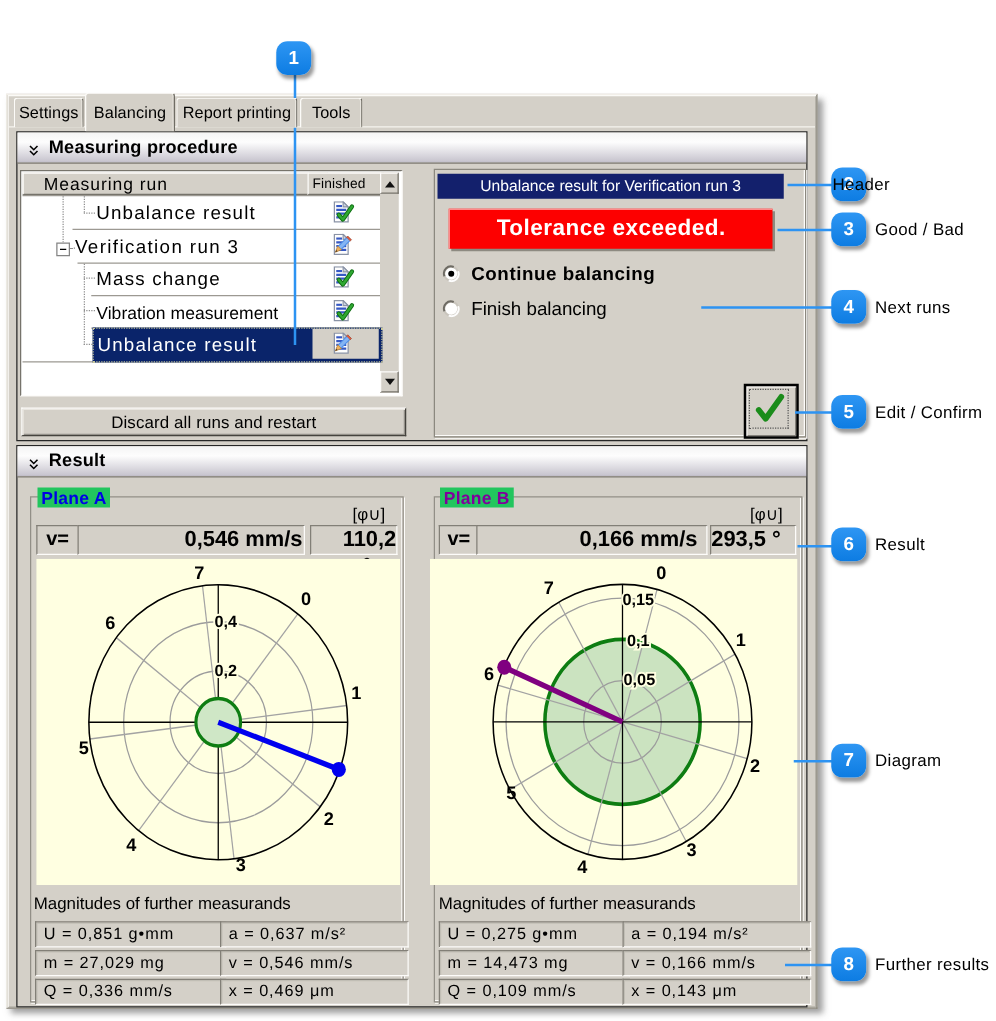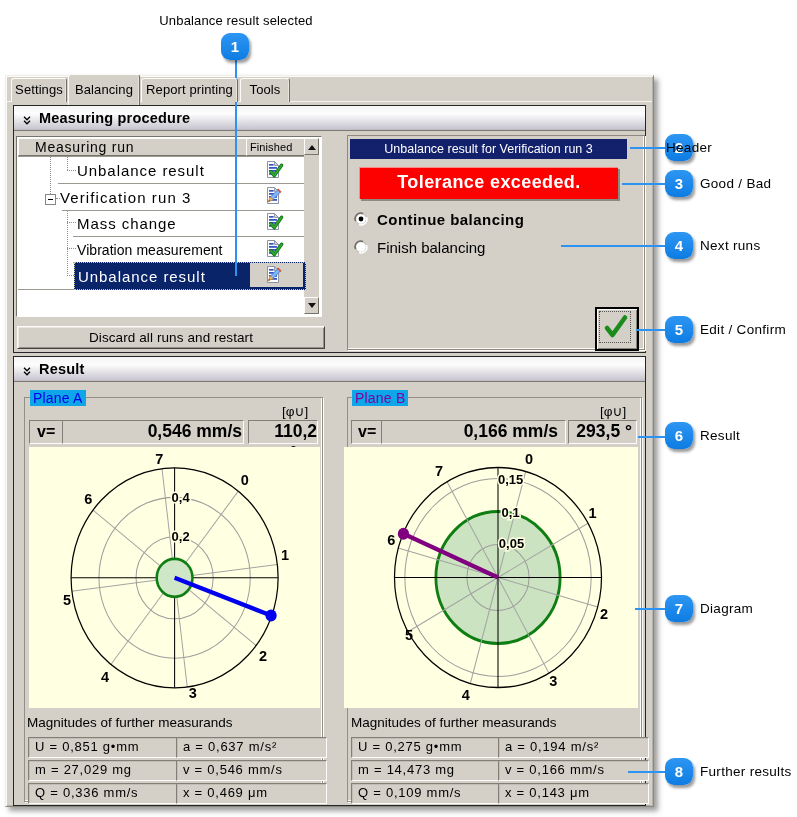--- a/index.html
+++ b/index.html
@@ -19,25 +19,24 @@
 .chart{position:absolute}
 .badge{position:absolute;width:28px;height:27px;border-radius:9px;background:linear-gradient(#2e96f3,#0d7ce2);
  box-shadow:2px 3px 3px rgba(0,0,0,.40);color:#fff;font-size:15px;font-weight:bold;text-align:center;line-height:27px}
 .clab{position:absolute;font-size:13.5px;letter-spacing:.3px;white-space:nowrap}
 .cline{position:absolute;background:#2d93f2}
 .row{position:absolute;font-size:15px;letter-spacing:.95px;white-space:nowrap}
 .sep{position:absolute;height:1px;background:#9c9992}
 .dotv{position:absolute;width:1px;border-left:1px dotted #8f8f8f}
 .doth{position:absolute;height:1px;border-top:1px dotted #8f8f8f}
 .gbox{position:absolute;border:1px solid #928f87;box-shadow:1px 1px 0 #fdfcfa,-1px 0 0 #fdfcfa inset,0 -1px 0 #fdfcfa inset}
-.glab{position:absolute;background:#0ea5e9;font-weight:normal;font-size:14px;letter-spacing:.2px;padding:0 3px}
+.glab{position:absolute;background:#22c55e;font-weight:bold;font-size:14px;letter-spacing:.2px;padding:0 3px}
 </style></head><body>
 <div id="pg">
 
-<div class="ab" style="left:136px;top:13px;width:200px;text-align:center;font-size:13px;letter-spacing:.15px">Unbalance result selected</div>
 
 <div class="ab win"></div>
 
 <div class="tab" style="left:11px;top:78px;width:54px;height:23px;line-height:22px;z-index:3">Settings</div>
 <div class="tab" style="left:68px;top:74px;width:70px;height:30px;line-height:29px;z-index:4;border-bottom:0">Balancing</div>
 <div class="tab" style="left:141px;top:78px;width:95px;height:23px;line-height:22px;z-index:3">Report printing</div>
 <div class="tab" style="left:240px;top:78px;width:48px;height:23px;line-height:22px;z-index:3">Tools</div>
 <div class="ab" style="left:7px;top:101px;width:645px;height:1px;background:#f5f3ee;z-index:2"></div>
 
 <div class="ab sect" style="left:13px;top:105px;width:631px;height:246px">
@@ -188,21 +187,21 @@
 <div class="glab" style="left:352px;top:390px;color:#80009c">Plane B</div>
 <div class="ab" style="left:282px;top:403px;font-size:13.5px">[φ∪]</div>
 <div class="ab" style="left:600px;top:403px;font-size:13.5px">[φ∪]</div>
 
 <div class="ab sunk" style="left:29px;top:420px;width:29px;height:22px;font-size:16px;font-weight:bold;line-height:21px;padding-left:7px">v=</div>
 <div class="ab sunk" style="left:62px;top:420px;width:180px;height:22px;font-size:17.5px;font-weight:bold;line-height:21px;text-align:right;letter-spacing:0"><span style="margin-right:1px">0,546 mm/s</span></div>
 <div class="ab sunk" style="left:248px;top:420px;width:68px;height:22px;font-size:17.5px;font-weight:bold;line-height:21px;text-align:right;letter-spacing:0"><span style="margin-right:20px">110,2 °</span></div>
 
 <div class="ab sunk" style="left:351px;top:420px;width:25px;height:22px;font-size:16px;font-weight:bold;line-height:21px;padding-left:6px">v=</div>
 <div class="ab sunk" style="left:381px;top:420px;width:183px;height:22px;font-size:17.5px;font-weight:bold;line-height:21px;text-align:right;letter-spacing:0"><span style="margin-right:7px">0,166 mm/s</span></div>
-<div class="ab sunk" style="left:568px;top:420px;width:67px;height:22px;font-size:17.5px;font-weight:bold;line-height:21px;text-align:right;letter-spacing:0"><span style="margin-right:4px">293,5 °</span></div>
+<div class="ab sunk" style="left:568px;top:420px;width:67px;height:22px;font-size:17.5px;font-weight:bold;line-height:21px;text-align:left;letter-spacing:0"><span style="margin-right:4px">293,5 °</span></div>
 <svg class="chart" style="left:29px;top:447px" width="291" height="261" viewBox="0 0 291 261">
 <rect width="291" height="261" fill="#ffffe1"></rect>
 <g transform="translate(145.6,130.8) scale(0.941,1)">
 <circle cx="0" cy="0" r="41" fill="none" stroke="#9c9c9c" stroke-width="1.05"></circle>
 <circle cx="0" cy="0" r="80.4" fill="none" stroke="#9c9c9c" stroke-width="1.05"></circle>
 <line x1="0" y1="0" x2="67.7" y2="-86.7" stroke="#a3a3a3" stroke-width="1.05"></line>
 <line x1="0" y1="0" x2="109.2" y2="-13.4" stroke="#a3a3a3" stroke-width="1.05"></line>
 <line x1="0" y1="0" x2="86.7" y2="67.7" stroke="#a3a3a3" stroke-width="1.05"></line>
 <line x1="0" y1="0" x2="13.4" y2="109.2" stroke="#a3a3a3" stroke-width="1.05"></line>
 <line x1="0" y1="0" x2="-67.7" y2="86.7" stroke="#a3a3a3" stroke-width="1.05"></line>

